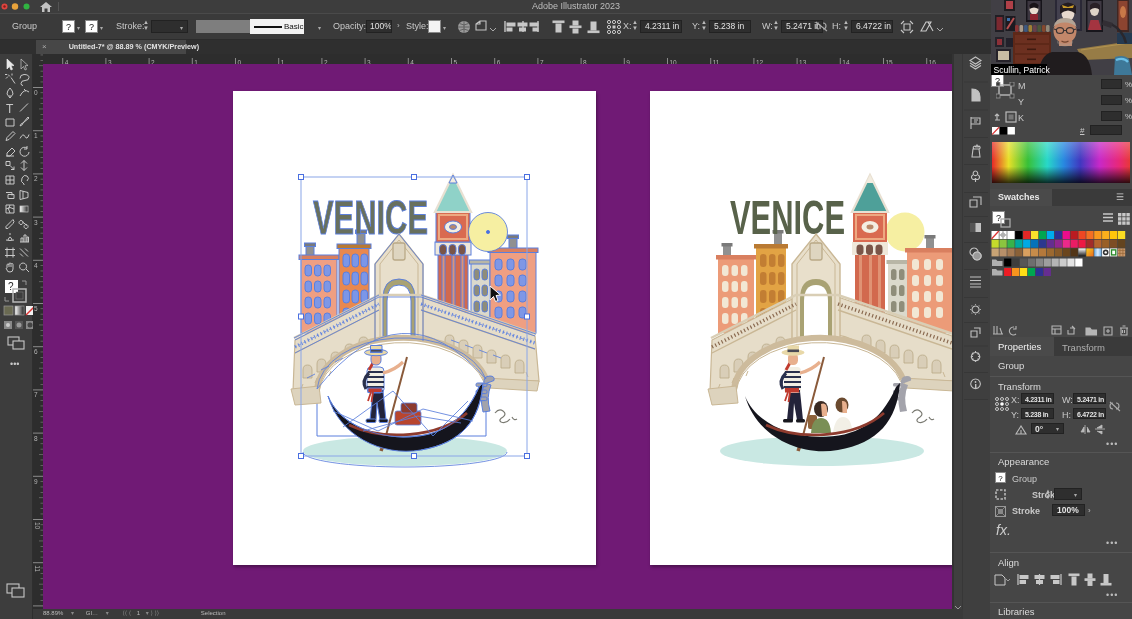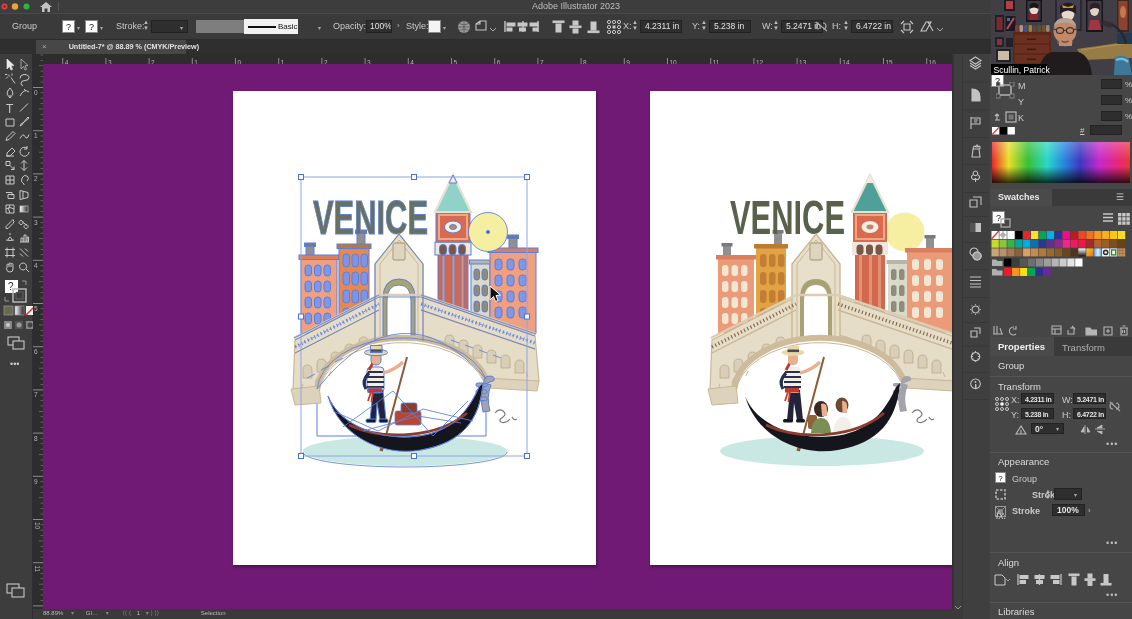--- a/index.html
+++ b/index.html
@@ -82,21 +82,21 @@
  <div class="lbl" style="position:absolute;left:12px;top:7px;">Group</div>
  <div style="position:absolute;left:62px;top:6px;width:13px;height:13px;background:#fff;color:#111;font-size:9px;text-align:center;line-height:13px;border:1px solid #888;">?</div>
  <div style="position:absolute;left:77px;top:10px;color:#aaa;font-size:6px;">▾</div>
  <div style="position:absolute;left:85px;top:6px;width:13px;height:13px;background:#fff;color:#111;font-size:9px;text-align:center;line-height:13px;border:1px solid #888;">?</div>
  <div style="position:absolute;left:100px;top:10px;color:#aaa;font-size:6px;">▾</div>
  <div class="lbl und" style="position:absolute;left:116px;top:7px;">Stroke:</div>
  <div style="position:absolute;left:143px;top:5px;color:#bbb;font-size:6px;line-height:6px;">▲<br>▼</div>
  <div class="fld" style="left:151px;top:6px;width:37px;height:13px;"></div>
  <div style="position:absolute;left:180px;top:10px;color:#aaa;font-size:6px;">▾</div>
  <div style="position:absolute;left:196px;top:6px;width:54px;height:13px;background:#7e7e7e;"></div>
- <div style="position:absolute;left:244px;top:5px;width:54px;height:15px;background:#f2f2f2;">
+ <div style="position:absolute;left:250px;top:5px;width:54px;height:15px;background:#f2f2f2;">
    <div style="position:absolute;left:4px;top:7px;width:28px;height:2px;background:#111;"></div>
    <div style="position:absolute;left:34px;top:3px;color:#111;font-size:8px;">Basic</div>
  </div>
  <div style="position:absolute;left:318px;top:10px;color:#aaa;font-size:6px;">▾</div>
  <div class="lbl und" style="position:absolute;left:333px;top:7px;">Opacity:</div>
  <div class="fld" style="left:366px;top:6px;width:26px;height:13px;padding-left:3px;">100%</div>
  <div style="position:absolute;left:397px;top:7px;color:#bbb;font-size:8px;">›</div>
  <div class="lbl" style="position:absolute;left:406px;top:7px;">Style:</div>
  <div style="position:absolute;left:428px;top:6px;width:13px;height:13px;background:#f4f4f4;border:1px solid #888;"></div>
  <div style="position:absolute;left:443px;top:10px;color:#aaa;font-size:6px;">▾</div>
@@ -1019,21 +1019,21 @@
    <path d="M22,3 a4,4 0 1,0 2,7 M24,2 v3 h-3"></path>
    <path d="M60,2 h9 v8 h-9 Z M60,5 h9 M63,5 v5"></path>
    <path d="M78,4 h4 v6 h-6 v-4 M80,2 l3,3"></path>
    <path d="M94,4 h4 l1.5,2 h5 v5 h-10.5 Z" fill="#b5b5b5"></path>
    <path d="M112,3 h8 v8 h-8 Z M116,5 v4 M114,7 h4"></path>
    <path d="M128,4 h8 m-7,0 v7 h6 v-7 m-4.5,-2 h3 M130.5,6 v3 m2,-3 v3"></path>
   </g>
  </svg>
 
  <div style="position:absolute;left:0;top:283px;width:142px;height:19px;background:#3a3a3a;"></div>
- <div style="position:absolute;left:0;top:283px;width:64px;height:19px;background:#4a4a4a;color:#f2f2f2;font-size:9.5px;font-weight:bold;line-height:19px;"><span style="margin-left:8px;">Properties</span></div>
+ <div style="position:absolute;left:0;top:283px;width:64px;height:19px;background:#4a4a4a;color:#f2f2f2;font-size:9.5px;font-weight:normal;line-height:19px;"><span style="margin-left:8px;">Properties</span></div>
  <div style="position:absolute;left:72px;top:288px;color:#b0b0b0;font-size:9.5px;">Transform</div>
  <div class="sec" style="left:8px;top:306px;">Group</div>
  <div class="sep" style="left:0;top:322px;width:142px;"></div>
  <div class="sec" style="left:8px;top:327px;">Transform</div>
  <svg width="16" height="16" style="position:absolute;left:4px;top:342px;">
       <g fill="none" stroke="#c8c8c8" stroke-width="1">
         <circle cx="3" cy="3" r="1.5"></circle>
         <circle cx="8" cy="3" r="1.5"></circle>
         <circle cx="13" cy="3" r="1.5"></circle>
         <circle cx="3" cy="8" r="1.5"></circle>
@@ -1079,21 +1079,21 @@
  <div class="fld" style="left:64px;top:434px;width:28px;height:12px;"></div>
  <div style="position:absolute;left:84px;top:437px;color:#aaa;font-size:6px;">▾</div>
  <svg width="13" height="13" style="position:absolute;left:4px;top:451px;">
       <rect x="1.5" y="1.5" width="10" height="10" fill="none" stroke="#999" stroke-width="1"></rect>
       <path d="M1.5,1.5 l10,10 M11.5,1.5 l-10,10" stroke="#999" stroke-width="0.8"></path>
       <rect x="4" y="4" width="5" height="5" fill="#888"></rect>
     </svg>
  <div class="lbl und" style="position:absolute;left:22px;top:452px;font-weight:bold;">Stroke</div>
  <div class="fld" style="left:62px;top:450px;width:33px;height:12px;padding-left:4px;font-weight:bold;">100%</div>
  <div style="position:absolute;left:98px;top:452px;color:#bbb;font-size:8px;">›</div>
- <div style="position:absolute;left:6px;top:456px;color:#ccc;font-size:10px;font-style:italic;">fx.</div>
+ <div style="position:absolute;left:6px;top:468px;color:#ccc;font-size:14px;font-style:italic;">fx.</div>
  <div class="dots" style="left:116px;top:484px;">•••</div>
  <div class="sep" style="left:0;top:498px;width:142px;"></div>
  <div class="sec" style="left:8px;top:503px;">Align</div>
  <svg width="130" height="14" style="position:absolute;left:4px;top:519px;">
   <g stroke="#c8c8c8" stroke-width="1" fill="#c8c8c8">
    <path d="M1,2 h7 l3,3 v7 h-10 Z" fill="none"></path>
         <path d="M12,6 l2,2 2,-2" fill="none" stroke="#aaa" stroke-width="0.9"></path>
    <path d="M24,1 v11" stroke-width="1.2" fill="none"></path>
         <rect x="26" y="2.5" width="8" height="3"></rect>
         <rect x="26" y="7.5" width="5.5" height="3"></rect>

